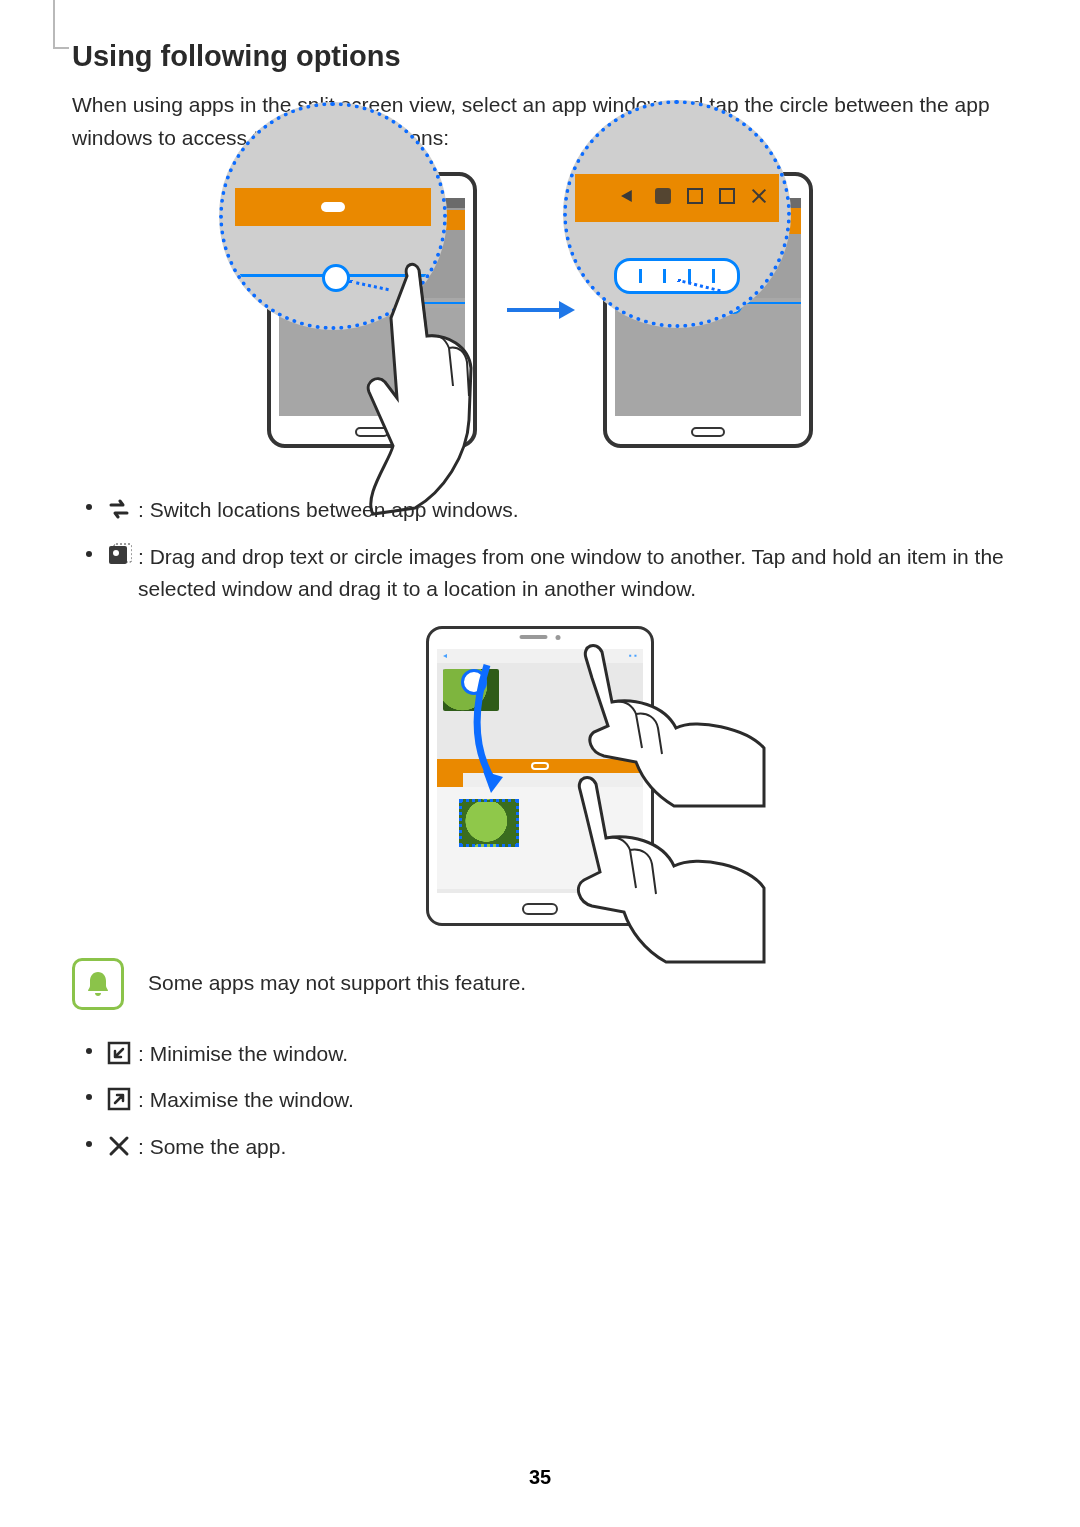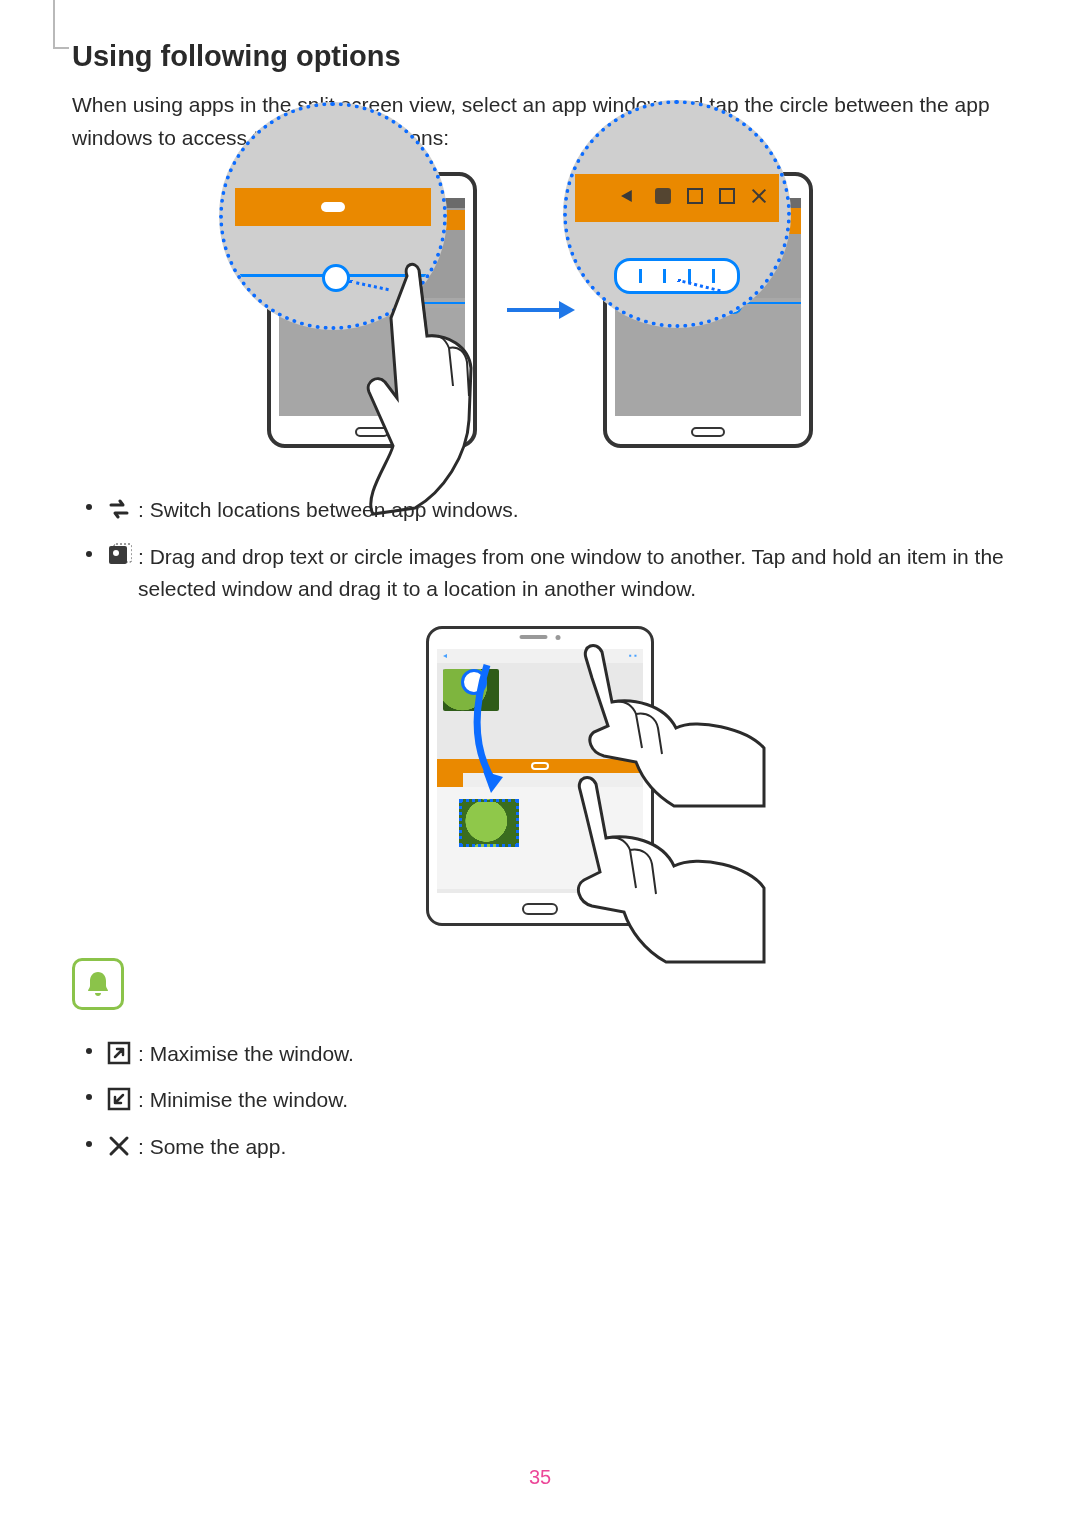--- a/index.html
+++ b/index.html
@@ -321,21 +321,22 @@
     box-sizing: border-box;
     background: #fff;
   }
   .note-icon svg { width: 30px; height: 30px; }
   .pagenum {
     position: absolute;
     bottom: 38px;
     left: 0; right: 0;
     text-align: center;
     font-size: 20px;
-    color: #ec4899;
+    color: #000000;
+    font-weight: bold;
   }
   
   .fig2-wrap {
     display: flex;
     justify-content: center;
     margin: 6px 0 32px 0;
   }
   .tablet2 {
     position: relative;
     width: 228px;
@@ -661,50 +662,51 @@
     </div>
   </div>
 
   <div class="note-row">
     <div class="note-icon">
       <svg viewBox="0 0 30 30">
         <path d="M15 3 C10 3 7 7 7 12 L7 17 C7 19 5 20 5 22 L25 22 C25 20 23 19 23 17 L23 12 C23 7 20 3 15 3 Z" fill="#8bc34a"></path>
         <path d="M12 24 C12 26 13.5 27 15 27 C16.5 27 18 26 18 24 Z" fill="#8bc34a"></path>
       </svg>
     </div>
+    <div class="body-text" style="margin:0;">Some apps may not support this feature.</div>
   </div>
 
   <div class="options">
+
+    <div class="opt">
+      <span class="dot"></span>
+      <span class="glyph">
+        <svg viewBox="0 0 26 26">
+          <rect x="3" y="3" width="20" height="20" fill="none" stroke="#2a2a2a" stroke-width="2.5"></rect>
+          <path d="M17 9 L9 17 M9 11 L9 17 L15 17" fill="none" stroke="#2a2a2a" stroke-width="2.5" stroke-linecap="round" stroke-linejoin="round"></path>
+        </svg>
+      </span>
+      <span>: Minimise the window.</span>
+    </div>
 
     <div class="opt">
       <span class="dot"></span>
       <span class="glyph">
         <svg viewBox="0 0 26 26">
           <rect x="3" y="3" width="20" height="20" fill="none" stroke="#2a2a2a" stroke-width="2.5"></rect>
           <path d="M9 17 L17 9 M11 9 L17 9 L17 15" fill="none" stroke="#2a2a2a" stroke-width="2.5" stroke-linecap="round" stroke-linejoin="round"></path>
         </svg>
       </span>
       <span>: Maximise the window.</span>
     </div>
 
     <div class="opt">
       <span class="dot"></span>
       <span class="glyph">
         <svg viewBox="0 0 26 26">
-          <rect x="3" y="3" width="20" height="20" fill="none" stroke="#2a2a2a" stroke-width="2.5"></rect>
-          <path d="M17 9 L9 17 M9 11 L9 17 L15 17" fill="none" stroke="#2a2a2a" stroke-width="2.5" stroke-linecap="round" stroke-linejoin="round"></path>
-        </svg>
-      </span>
-      <span>: Minimise the window.</span>
-    </div>
-
-    <div class="opt">
-      <span class="dot"></span>
-      <span class="glyph">
-        <svg viewBox="0 0 26 26">
           <path d="M5 5 L21 21 M21 5 L5 21" fill="none" stroke="#2a2a2a" stroke-width="3" stroke-linecap="round"></path>
         </svg>
       </span>
       <span>: Some the app.</span>
     </div>
 
   </div>
 
   <div class="pagenum">35</div>
 

